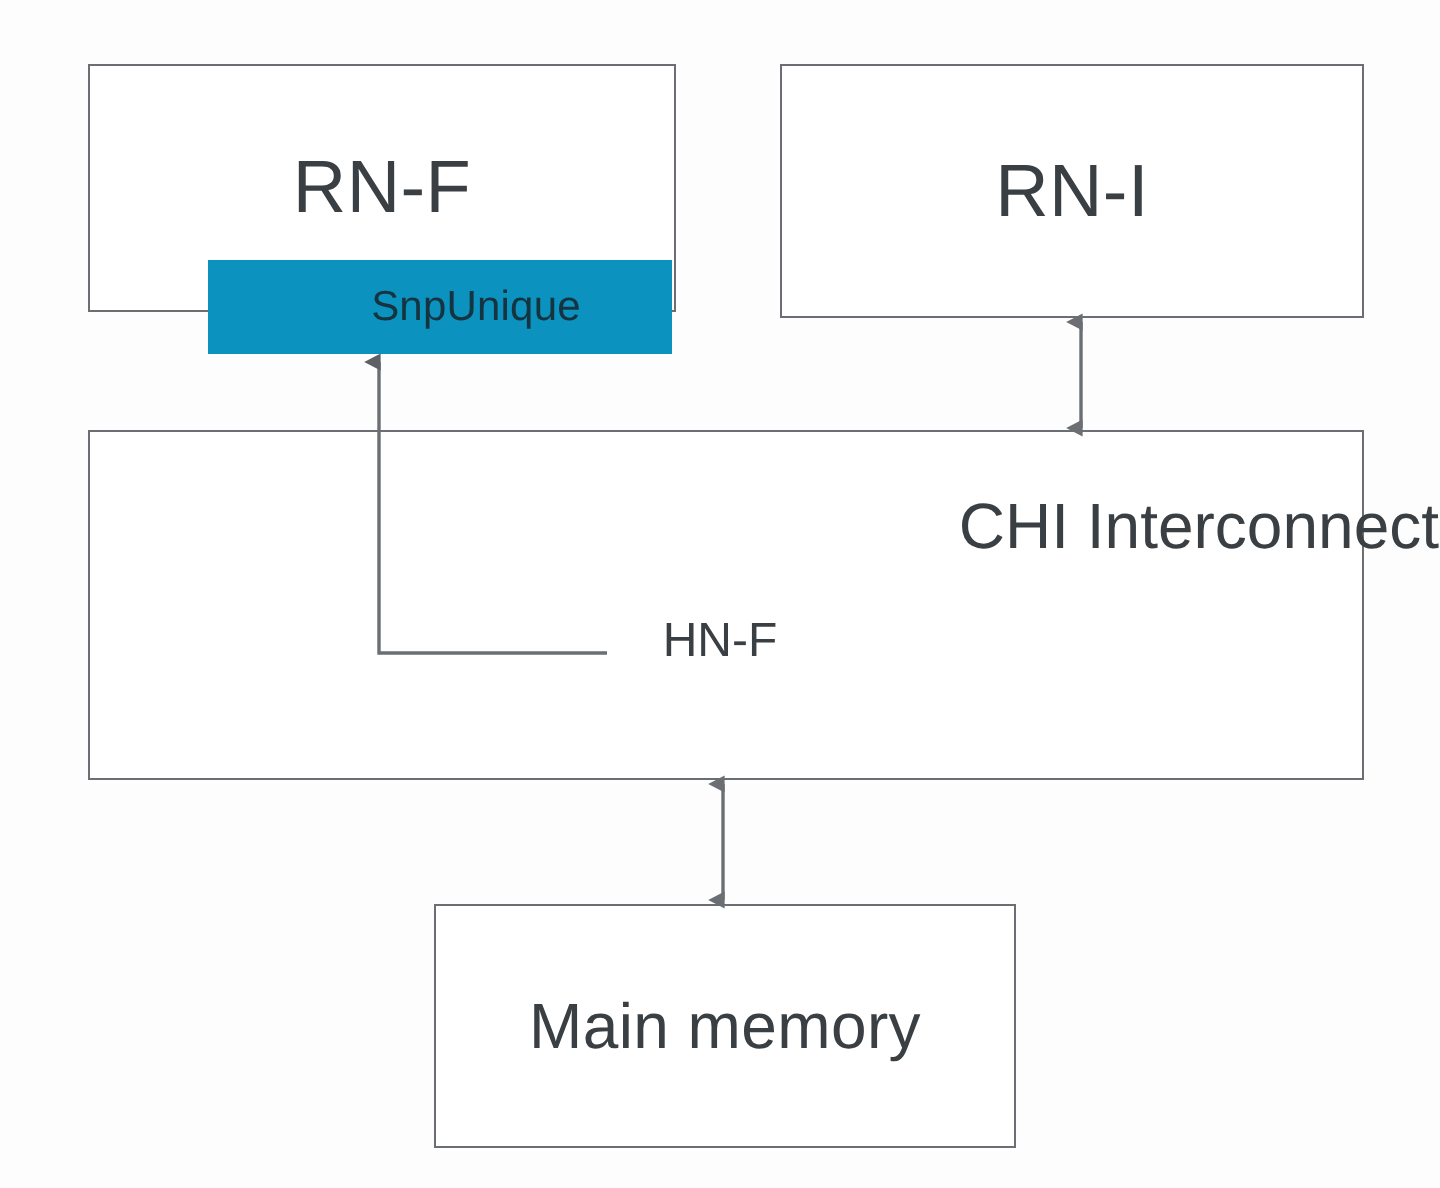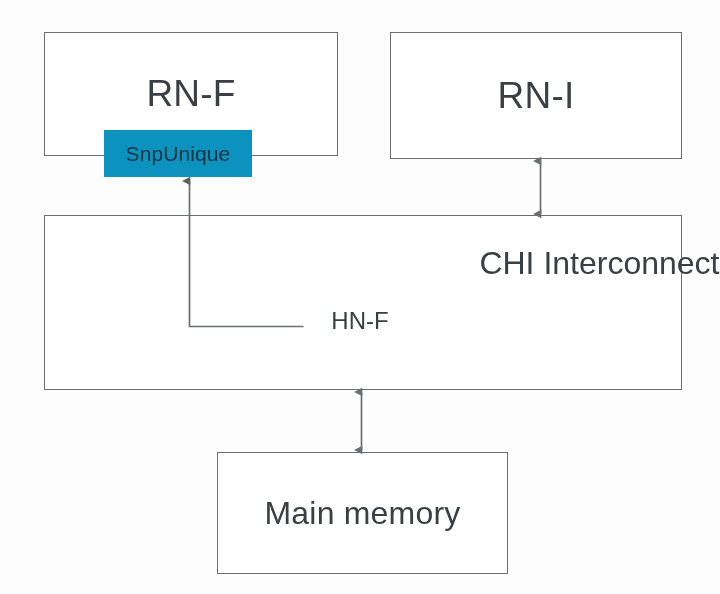--- a/index.html
+++ b/index.html
@@ -54,27 +54,28 @@
   #hnf-label {
     left: 0; top: 307px; width: 720px;
     text-align: center;
     font-size: 24px;
   }
 
   #snp-chip {
     position: absolute;
     left: 104px;
     top: 130px;
-    width: 148px;
+    width: 196px;
     height: 47px;
     background: #0b92bf;
     display: flex;
     align-items: center;
     justify-content: center;
     z-index: 4;
+    padding-left: 36px;
   }
   #snp-chip .chip-text {
     color: #16343f;
     font-size: 21px;
     letter-spacing: 0.1px;
     white-space: nowrap;
   }
 
   svg.overlay {
     position: absolute;

